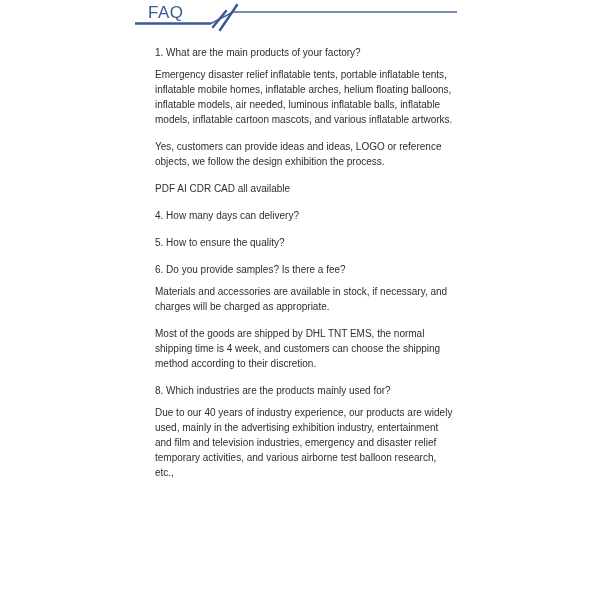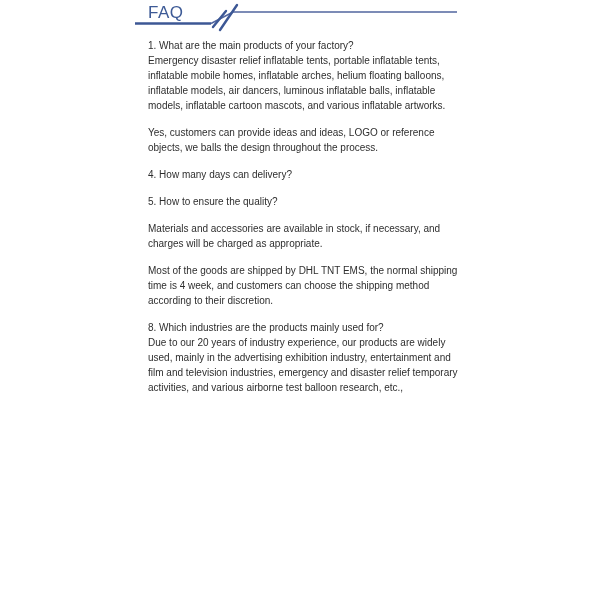--- a/index.html
+++ b/index.html
@@ -41,21 +41,21 @@
   .content {
     position: absolute;
     left: 148px;
     top: 38px;
     width: 312px;
   }
   .qa {
     margin: 0 0 12px 0;
   }
   .qa p {
-    margin: 0;
+    margin: 7px;
     font-size: 10px;
     line-height: 15px;
     color: #2e2e2e;
   }
 </style>
 </head>
 <body>
 
 <div class="page">
 
@@ -69,38 +69,40 @@
       <g>
         <path d="M80 27 L93 11" fill="none" stroke="#3c5795" stroke-width="2.4" stroke-linecap="round"></path>
         <path d="M87 30 L104 5" fill="none" stroke="#3c5795" stroke-width="2.4" stroke-linecap="round"></path>
       </g>
     </svg>
   </header>
 
   <main class="content">
     <section class="qa">
       <p>1. What are the main products of your factory?</p>
-      <p>Emergency disaster relief inflatable tents, portable inflatable tents, inflatable mobile homes, inflatable arches, helium floating balloons, inflatable models, air dancers, luminous inflatable balls, inflatable models, inflatable cartoon mascots, and various inflatable artworks.</p>
+      <p>Emergency disaster relief inflatable tents, portable inflatable tents, inflatable mobile homes, inflatable arches, helium floating balloons, inflatable models, air needed, luminous inflatable balls, inflatable models, inflatable cartoon mascots, and various inflatable artworks.</p>
     </section>
     <section class="qa">
-      <p>Yes, customers can provide ideas and ideas, LOGO or reference objects, we balls the design throughout the process.</p>
+      <p>Yes, customers can provide ideas and ideas, LOGO or reference objects, we follow the design exhibition the process.</p>
     </section>
     <section class="qa">
+      <p>PDF AI CDR CAD all available</p>
     </section>
     <section class="qa">
       <p>4. How many days can delivery?</p>
     </section>
     <section class="qa">
       <p>5. How to ensure the quality?</p>
     </section>
     <section class="qa">
+      <p>6. Do you provide samples? Is there a fee?</p>
       <p>Materials and accessories are available in stock, if necessary, and charges will be charged as appropriate.</p>
     </section>
     <section class="qa">
       <p>Most of the goods are shipped by DHL TNT EMS, the normal shipping time is 4 week, and customers can choose the shipping method according to their discretion.</p>
     </section>
     <section class="qa">
       <p>8. Which industries are the products mainly used for?</p>
-      <p>Due to our 20 years of industry experience, our products are widely used, mainly in the advertising exhibition industry, entertainment and film and television industries, emergency and disaster relief temporary activities, and various airborne test balloon research, etc.,</p>
+      <p>Due to our 40 years of industry experience, our products are widely used, mainly in the advertising exhibition industry, entertainment and film and television industries, emergency and disaster relief temporary activities, and various airborne test balloon research, etc.,</p>
     </section>
   </main>
 
 </div>
 
 </body></html>

